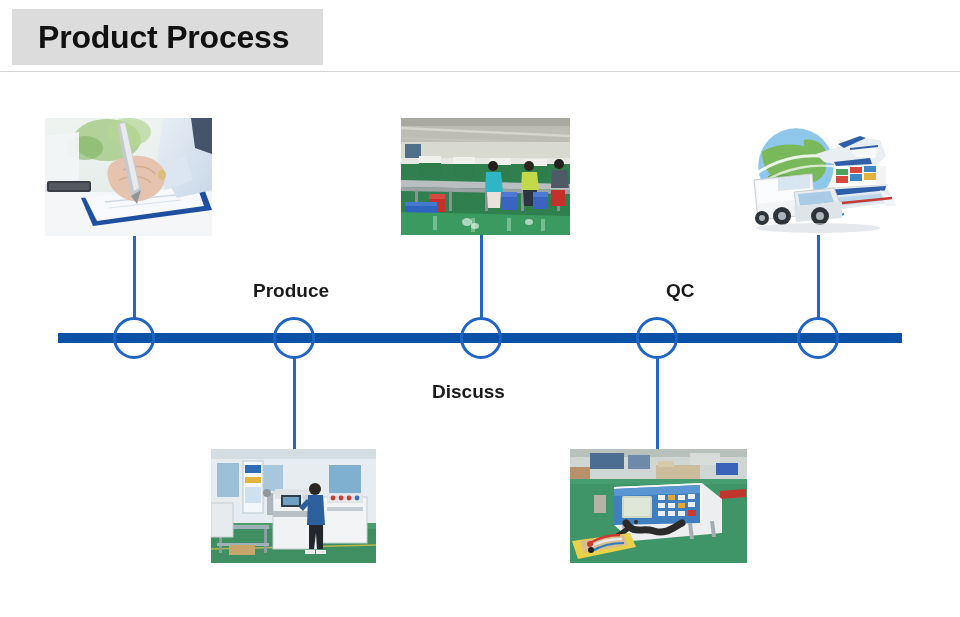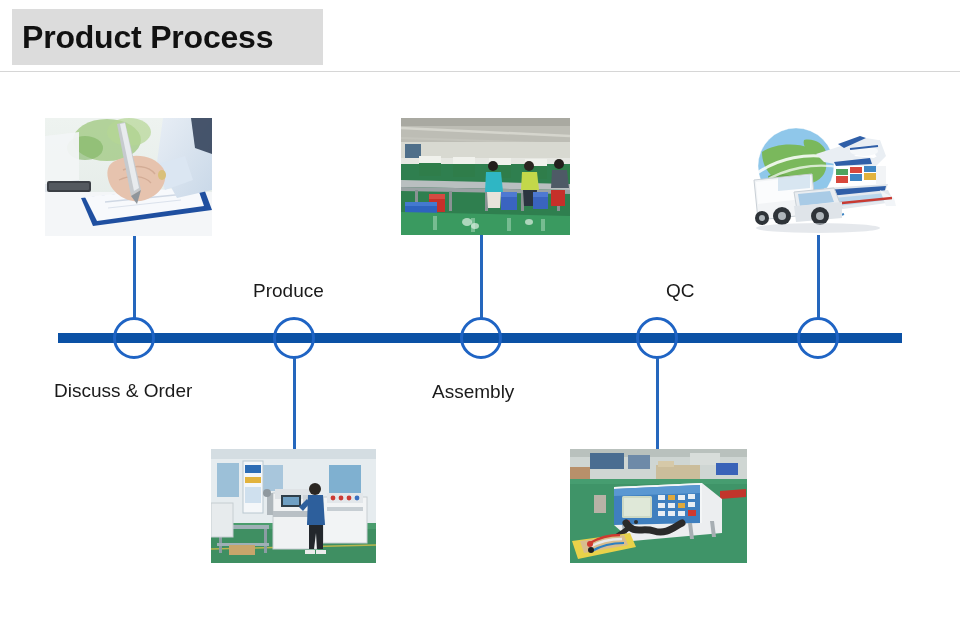--- a/index.html
+++ b/index.html
@@ -36,21 +36,21 @@
     height: 56px;
     background: #dcdcdc;
     display: flex;
     align-items: center;
   }
   #title-text {
     font-size: 32px;
     font-weight: bold;
     color: #111111;
     letter-spacing: -0.2px;
-    padding-left: 10px;
+    padding-left: 26px;
     line-height: 1;
     white-space: nowrap;
   }
   #header-rule {
     position: absolute;
     left: 0;
     top: 71px;
     width: 960px;
     height: 1px;
     background: #d6d6d6;
@@ -80,20 +80,21 @@
     background: #2567bd;
   }
 
   
   .node-label {
     position: absolute;
     font-size: 19px;
     color: #1a1a1a;
     white-space: nowrap;
     line-height: 1;
+    font-weight: bold;
   }
 
   
   .photo {
     position: absolute;
     overflow: hidden;
     background: #ffffff;
   }
   .photo svg {
     display: block;
@@ -157,21 +158,20 @@
 
       <path d="M72 6 L80 4 L96 72 L86 78 Z" fill="#c6cace"></path>
       <path d="M75 6 L80 5 L94 70 L89 73 Z" fill="#e8ebee"></path>
       <path d="M86 78 L96 72 L92 86 Z" fill="#8f969c"></path>
 
       <ellipse cx="117" cy="57" rx="4" ry="5" fill="#d9c07a"></ellipse>
     </svg>
   </div>
   <div class="connector" style="left:133px; top:236px; width:3px; height:84px;"></div>
   <div class="node-circle" style="left:113px; top:317px;"></div>
-  <div class="node-label" style="left:54px; top:381px;">Discuss &amp; Order</div>
 
   <div class="node-label" style="left:253px; top:281px;">Produce</div>
   <div class="node-circle" style="left:273px; top:317px;"></div>
   <div class="connector" style="left:293px; top:358px; width:3px; height:95px;"></div>
   <div class="photo" style="left:211px; top:449px; width:165px; height:114px;">
     <svg viewBox="0 0 165 114" preserveAspectRatio="none">
       <rect x="0" y="0" width="165" height="114" fill="#e9eef1"></rect>
 
       <rect x="0" y="0" width="165" height="74" fill="#e6ecef"></rect>
       <rect x="0" y="0" width="165" height="10" fill="#d4dde2"></rect>
@@ -305,21 +305,21 @@
       </g>
       <g opacity="0.7" fill="#dff0e4">
         <ellipse cx="66" cy="104" rx="5" ry="4"></ellipse>
         <ellipse cx="74" cy="108" rx="4" ry="3"></ellipse>
         <ellipse cx="128" cy="104" rx="4" ry="3"></ellipse>
       </g>
     </svg>
   </div>
   <div class="connector" style="left:480px; top:235px; width:3px; height:85px;"></div>
   <div class="node-circle" style="left:460px; top:317px;"></div>
-  <div class="node-label" style="left:432px; top:382px;">Assembly</div>
+  <div class="node-label" style="left:432px; top:382px;">Discuss</div>
 
   <div class="node-label" style="left:666px; top:281px;">QC</div>
   <div class="node-circle" style="left:636px; top:317px;"></div>
   <div class="connector" style="left:656px; top:358px; width:3px; height:93px;"></div>
   <div class="photo" style="left:570px; top:449px; width:177px; height:114px;">
     <svg viewBox="0 0 177 114" preserveAspectRatio="none">
       <rect x="0" y="0" width="177" height="114" fill="#3c8f63"></rect>
 
       <rect x="0" y="0" width="177" height="30" fill="#cfd6d3"></rect>
       <rect x="0" y="0" width="177" height="8" fill="#b9c1bd"></rect>

